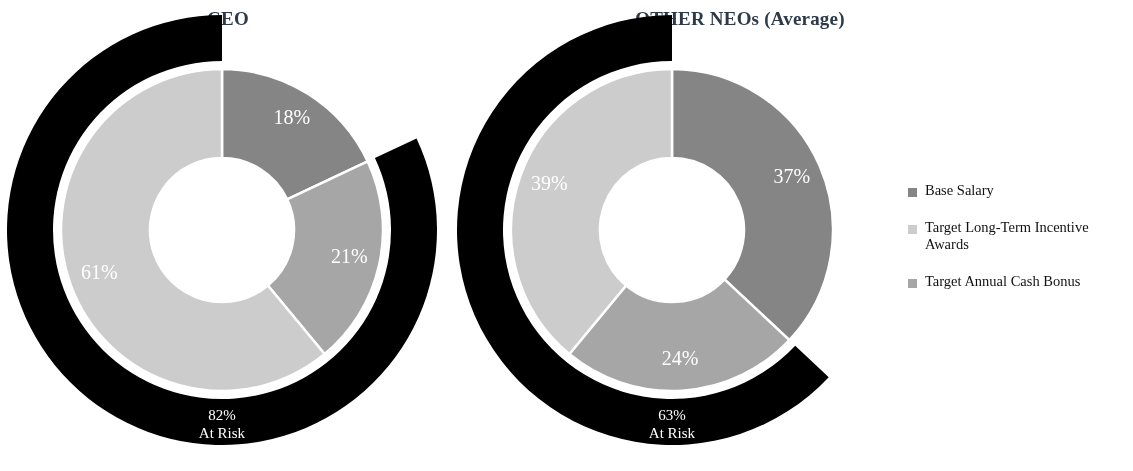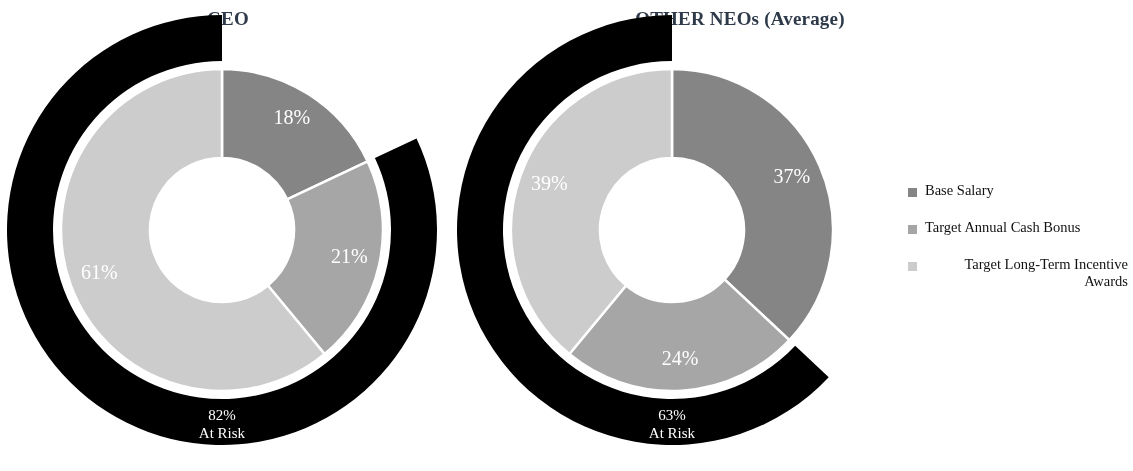--- a/index.html
+++ b/index.html
@@ -46,21 +46,20 @@
     font-size:15px;
     fill:#ffffff;
     text-anchor:middle;
   }
 
   
   #legend{
     position:absolute;
     left:908px;top:182px;
     width:220px;
-    text-align:right;
   }
   .legend-row{
     display:flex;
     align-items:flex-start;
     margin-bottom:20px;
   }
   .legend-swatch{
     width:9px;height:9px;
     flex:0 0 9px;
     margin-top:6px;
@@ -117,22 +116,22 @@
       <text id="neo-risk-cap" class="risk-label" x="222" y="438">At Risk</text>
     </svg>
   </div>
 
   <div id="legend">
     <div class="legend-row">
       <span class="legend-swatch" id="sw0" style="background: rgb(133, 133, 133);"></span>
       <span class="legend-text">Base Salary</span>
     </div>
     <div class="legend-row">
+      <span class="legend-swatch" id="sw2" style="background: rgb(204, 204, 204);"></span>
+      <span class="legend-text">Target Long-Term Incentive Awards</span>
+    </div>
+    <div class="legend-row">
       <span class="legend-swatch" id="sw1" style="background: rgb(166, 166, 166);"></span>
       <span class="legend-text">Target Annual Cash Bonus</span>
-    </div>
-    <div class="legend-row">
-      <span class="legend-swatch" id="sw2" style="background: rgb(204, 204, 204);"></span>
-      <span class="legend-text">Target Long-Term Incentive Awards</span>
     </div>
   </div>
 
 </div>
 
 </body></html>

